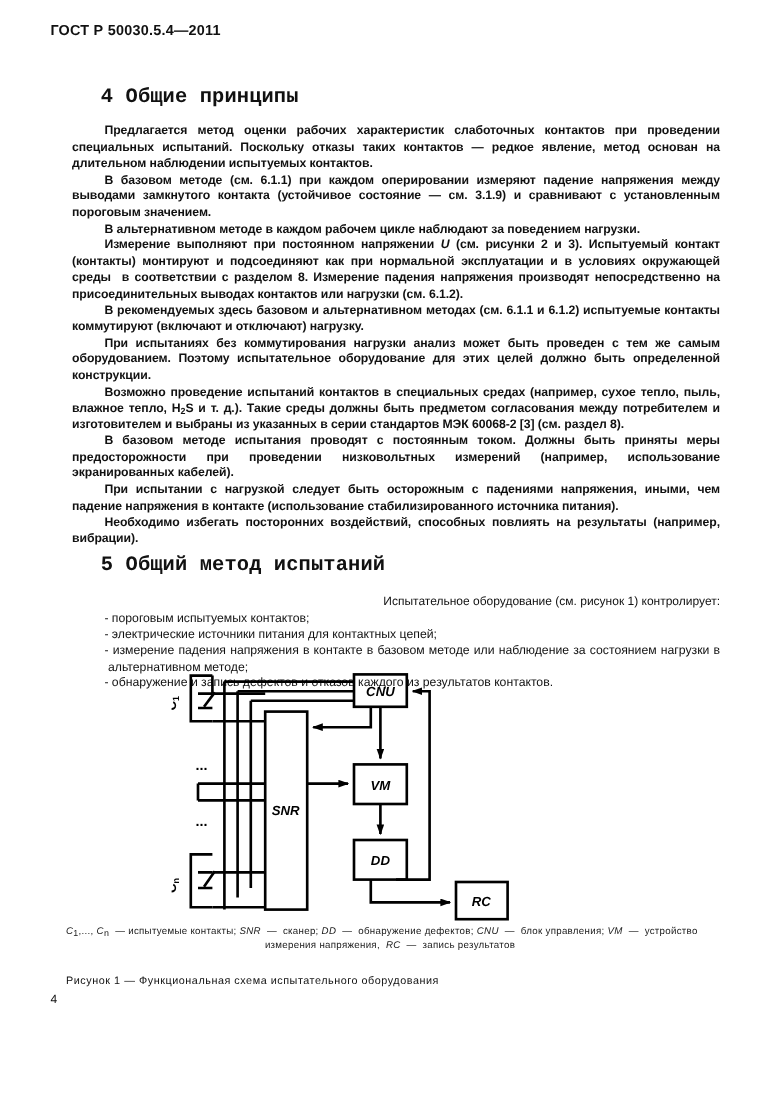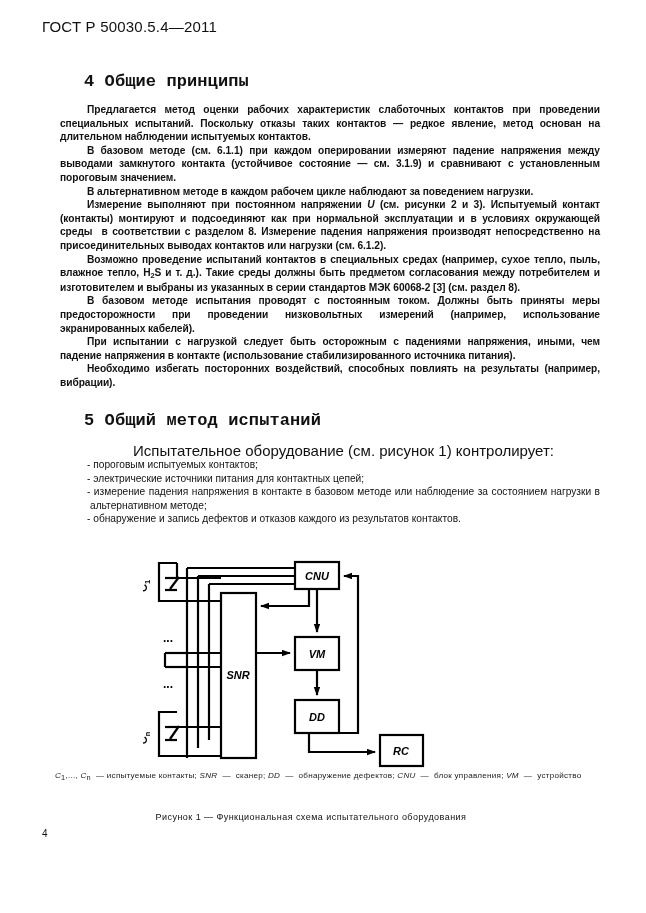--- a/index.html
+++ b/index.html
@@ -16,58 +16,58 @@
     width: 646px;
     height: 913px;
     background: #ffffff;
     overflow: hidden;
     box-sizing: border-box;
   }
   .running-head {
     position: absolute;
     left: 42px;
     top: 18px;
-    font-size: 15px;
-    font-weight: normal;
+    font-size: 12px;
+    font-weight: bold;
     letter-spacing: 0.2px;
   }
   .content {
     position: absolute;
     left: 60px;
     top: 72px;
     width: 540px;
   }
   h2.section {
     font-size: 17px;
     font-weight: bold;
     margin: 0 0 12px 0;
     padding-left: 24px;
     letter-spacing: 0.1px;
     font-family: Liberation Mono, monospace;
   }
   h2.section.second {
-    margin-top: 22px;
+    margin-top: 6px;
     margin-bottom: 14px;
   }
   p.para {
     font-size: 10.2px;
     line-height: 13.6px;
     margin: 0;
     text-align: justify;
     text-indent: 27px;
     text-justify: inter-word;
     letter-spacing: -0.05px;
     font-weight: bold;
   }
   p.lead {
-    font-size: 15px;
+    font-size: 10px;
     line-height: 13.6px;
     margin: 0;
     padding-left: 27px;
-    text-align: center;
+    text-align: right;
   }
   ul.dashlist {
     list-style: none;
     margin: 0;
     padding: 0 0 0 30px;
   }
   ul.dashlist li {
     font-size: 10.2px;
     line-height: 13.6px;
     text-align: justify;
@@ -98,24 +98,23 @@
     font-size: 8.1px;
     line-height: 11.5px;
     text-align: center;
     letter-spacing: 0.25px;
     color: #1a1a1a;
   }
   .fig-legend .l1 { display: block; text-align: left; }
   .fig-legend .l2 { display: block; text-align: center; }
   .fig-caption {
     position: absolute;
-    left: 41px;
+    left: 55px;
     top: 812px;
     width: 540px;
-    text-align: center;
     font-size: 9px;
     letter-spacing: 0.45px;
   }
   .page-number {
     position: absolute;
     left: 42px;
     top: 828px;
     font-size: 10px;
   }
 </style>
@@ -127,20 +126,22 @@
   <div class="running-head">ГОСТ Р 50030.5.4—2011</div>
 
   <div class="content">
 
     <h2 class="section">4 Общие принципы</h2>
 
     <p class="para">Предлагается метод оценки рабочих характеристик слаботочных контактов при проведении специальных испытаний. Поскольку отказы таких контактов — редкое явление, метод основан на длительном наблюдении испытуемых контактов.</p>
     <p class="para">В базовом методе (см. 6.1.1) при каждом оперировании измеряют падение напряжения между выводами замкнутого контакта (устойчивое состояние — см. 3.1.9) и сравнивают с установленным пороговым значением.</p>
     <p class="para">В альтернативном методе в каждом рабочем цикле наблюдают за поведением нагрузки.</p>
     <p class="para">Измерение выполняют при постоянном напряжении <span class="italic">U</span> (см. рисунки 2 и 3). Испытуемый контакт (контакты) монтируют и подсоединяют как при нормальной эксплуатации и в условиях окружающей среды&nbsp; в соответствии с разделом 8. Измерение падения напряжения производят непосредственно на присоединительных выводах контактов или нагрузки (см. 6.1.2).</p>
+    <p class="para">В рекомендуемых здесь базовом и альтернативном методах (см. 6.1.1 и 6.1.2) испытуемые контакты коммутируют (включают и отключают) нагрузку.</p>
+    <p class="para">При испытаниях без коммутирования  нагрузки анализ может быть проведен с тем же самым оборудованием. Поэтому испытательное оборудование для этих целей должно быть определенной конструкции.</p>
     <p class="para">Возможно проведение испытаний контактов в специальных средах (например, сухое тепло, пыль, влажное тепло, H<sub>2</sub>S и т. д.). Такие среды должны быть предметом согласования между потребителем и изготовителем и выбраны из указанных в серии стандартов МЭК 60068-2 [3] (см. раздел 8).</p>
     <p class="para">В базовом методе испытания проводят с постоянным током. Должны быть приняты меры предосторожности при проведении низковольтных измерений (например, использование экранированных кабелей).</p>
     <p class="para">При испытании с нагрузкой следует быть осторожным с падениями напряжения, иными, чем падение напряжения в контакте (использование стабилизированного источника питания).</p>
     <p class="para">Необходимо избегать посторонних воздействий, способных повлиять на результаты (например, вибрации).</p>
 
     <h2 class="section second">5 Общий метод испытаний</h2>
 
     <p class="lead">Испытательное оборудование (см. рисунок 1) контролирует:</p>
 
     <ul class="dashlist">
@@ -242,18 +243,19 @@
 
       <g font-family="Liberation Sans, sans-serif" font-size="12" font-weight="bold" fill="#000" stroke="none" text-anchor="middle">
         <text x="25" y="82">...</text>
         <text x="25" y="128">...</text>
       </g>
     </svg>
   </div>
 
   <div class="fig-legend">
     <span class="l1"><span class="italic">C</span><sub>1</sub>,..., <span class="italic">C</span><sub>n</sub> &nbsp;— испытуемые контакты; <span class="italic">SNR</span> &nbsp;— &nbsp;сканер; <span class="italic">DD</span> &nbsp;— &nbsp;обнаружение дефектов; <span class="italic">CNU</span> &nbsp;— &nbsp;блок управления; <span class="italic">VM</span> &nbsp;— &nbsp;устройство</span>
+    <span class="l2">измерения напряжения, &nbsp;<span class="italic">RC</span> &nbsp;— &nbsp;запись результатов</span>
   </div>
 
   <div class="fig-caption">Рисунок 1 — Функциональная схема испытательного оборудования</div>
 
   <div class="page-number">4</div>
 </div>
 
 </body></html>

